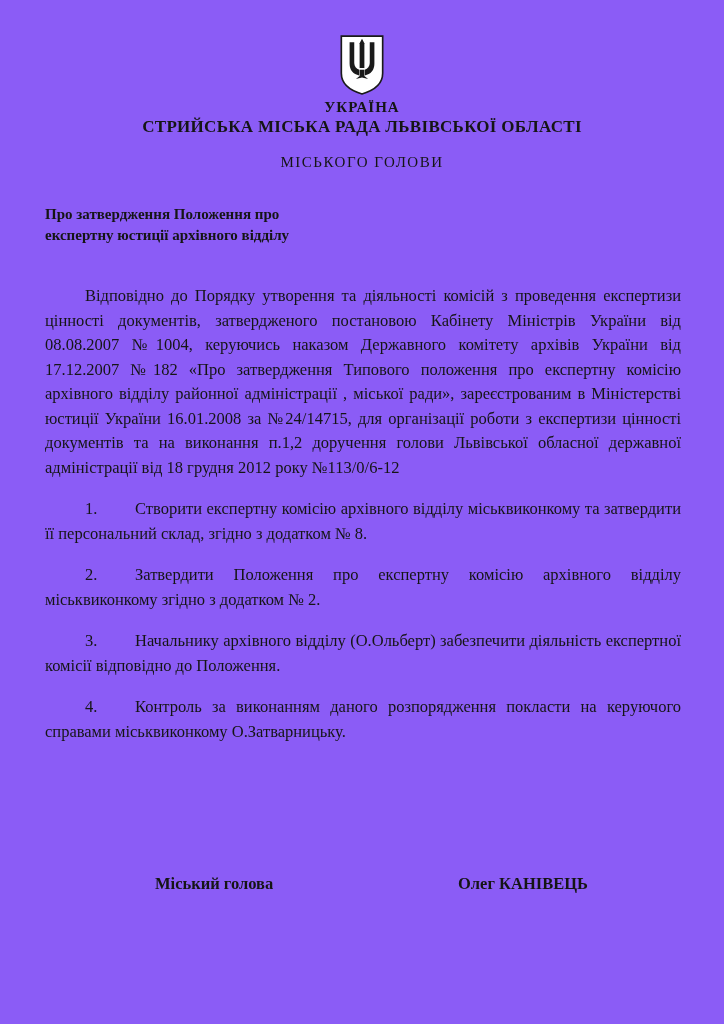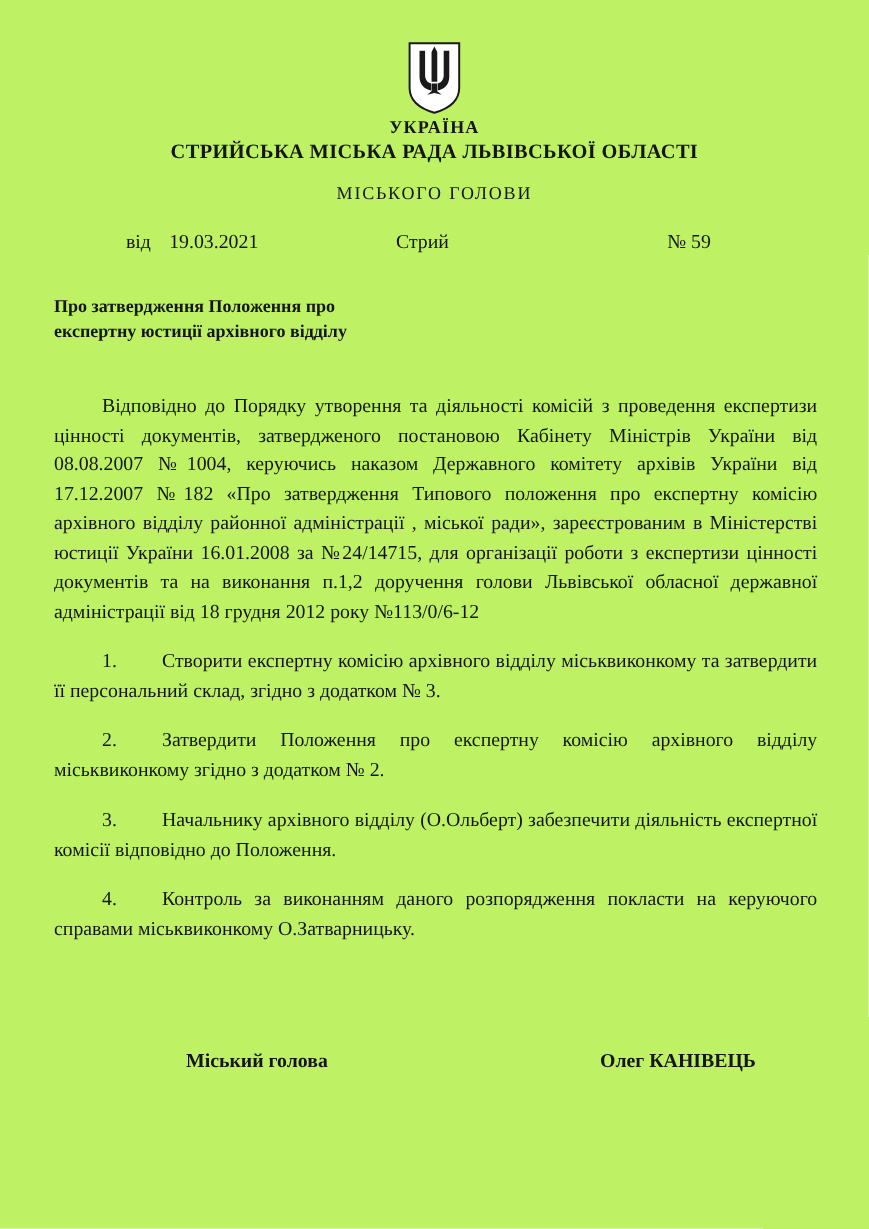--- a/index.html
+++ b/index.html
@@ -1,21 +1,21 @@
 <!DOCTYPE html>
 <html lang="uk"><head>
 <meta charset="utf-8">
 <title>Розпордження № 59</title>
 <style>
   html,body{margin:0;padding:0;background:#fff;}
   .page{
     position:relative;
     width:724px;height:1024px;
     margin:0 auto;
-    background:#bef264;
+    background:#8b5cf6;
     color:#151515;
     font-family:"Liberation Serif","DejaVu Serif",serif;
     overflow:hidden;
   }
   .doc-header{text-align:center;}
   .emblem{padding-top:34px;line-height:0;}
   .country{
     margin-top:3px;
     font-weight:bold;font-size:15px;letter-spacing:1px;
   }
@@ -51,21 +51,21 @@
   }
   p.intro{margin:38px 0 0 0;text-indent:40px;}
   p.item{margin:17px 0 0 0;text-indent:40px;}
   p.item .num{display:inline-block;width:50px;text-indent:0;}
   .sig-row{
     position:absolute;left:0;top:874px;width:100%;height:22px;
     font-weight:bold;font-size:16.5px;
   }
   .sig-row span{position:absolute;top:0;white-space:nowrap;}
   .sig-pos{left:155px;}
-  .sig-name{left:500px;}
+  .sig-name{left:458px;}
 </style>
 </head>
 <body>
 
 <div class="page">
 
   <header class="doc-header">
     <div class="emblem">
       <svg width="46" height="62" viewBox="0 0 44 60" aria-hidden="true">
         <path d="M2 2 H42 V38 C42 49 34 54.5 22 58 C10 54.5 2 49 2 38 Z" fill="#ffffff" stroke="#1a1a1a" stroke-width="1.6"></path>
@@ -75,36 +75,30 @@
           <path d="M19.7 9 L22 4.5 L24.3 9 V33 H19.7 Z"></path>
           <path d="M19.7 34.5 h4.6 v6.2 l3.6 2.9 -5.9 -1.6 -5.9 1.6 3.6 -2.9 Z"></path>
         </g>
       </svg>
     </div>
     <div class="country">УКРАЇНА</div>
     <div class="council">СТРИЙСЬКА МІСЬКА РАДА ЛЬВІВСЬКОЇ ОБЛАСТІ</div>
     <div class="doc-subtype">МІСЬКОГО ГОЛОВИ</div>
   </header>
 
-  <div class="meta-row">
-    <span class="m-label">від</span>
-    <span class="m-date">19.03.2021</span>
-    <span class="m-city">Стрий</span>
-    <span class="m-num">№ 59</span>
-  </div>
 
   <div class="subject">
     <div class="subject-line">Про затвердження Положення про</div>
     <div class="subject-line">експертну юстиції архівного відділу</div>
   </div>
 
   <div class="bodytext">
     <p class="intro">Відповідно до Порядку утворення та діяльності комісій з проведення експертизи цінності документів, затвердженого постановою Кабінету Міністрів України від 08.08.2007 №1004, керуючись наказом Державного комітету архівів України від 17.12.2007 №182 «Про затвердження Типового положення про експертну комісію архівного відділу районної адміністрації , міської ради», зареєстрованим в Міністерстві юстиції України 16.01.2008 за №24/14715, для організації роботи з експертизи цінності документів та на виконання п.1,2 доручення голови Львівської обласної державної адміністрації від 18 грудня 2012 року №113/0/6-12</p>
 
-    <p class="item"><span class="num">1.</span><span>Створити експертну комісію архівного відділу міськвиконкому та затвердити її персональний склад, згідно з додатком № 3.</span></p>
+    <p class="item"><span class="num">1.</span><span>Створити експертну комісію архівного відділу міськвиконкому та затвердити її персональний склад, згідно з додатком № 8.</span></p>
 
     <p class="item"><span class="num">2.</span><span>Затвердити Положення про експертну комісію архівного відділу міськвиконкому згідно з додатком № 2.</span></p>
 
     <p class="item"><span class="num">3.</span><span>Начальнику архівного відділу (О.Ольберт) забезпечити діяльність експертної комісії відповідно до Положення.</span></p>
 
     <p class="item"><span class="num">4.</span><span>Контроль за виконанням даного розпорядження покласти на керуючого справами міськвиконкому О.Затварницьку.</span></p>
   </div>
 
   <div class="sig-row">
     <span class="sig-pos">Міський голова</span>

